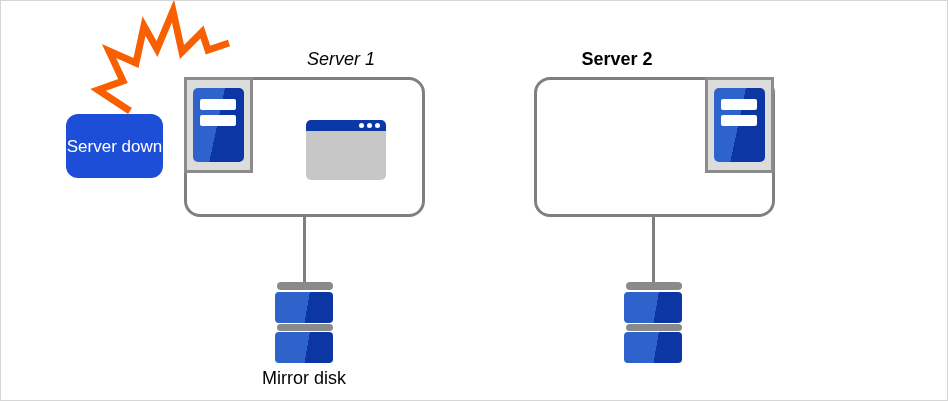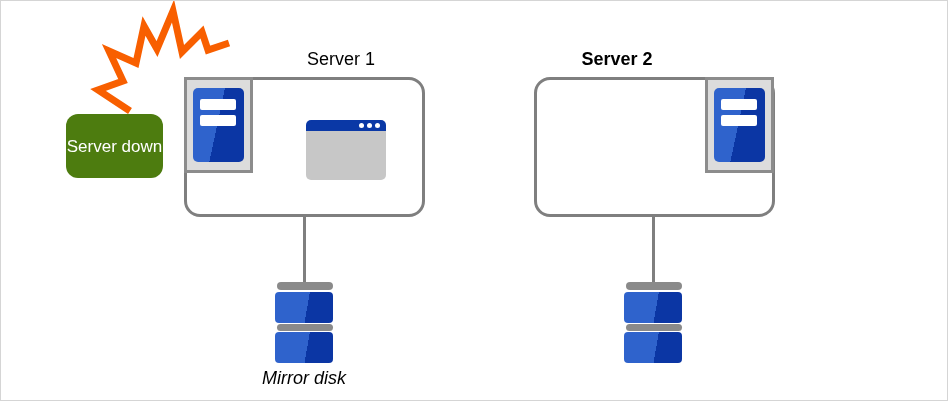--- a/index.html
+++ b/index.html
@@ -68,21 +68,21 @@
     display:flex;align-items:center;justify-content:flex-end;
     gap:3px;padding-right:6px;
   }
   .win-dot{width:5px;height:5px;border-radius:50%;background:#ffffff;}
   .win-body{height:49px;background:#c7c7c7;}
   
   .alert-box{
     position:absolute;
     left:65px;top:113px;
     width:97px;height:64px;
-    background:#4d7c0f;
+    background:#1d4ed8;
     border-radius:12px;
     display:flex;align-items:center;justify-content:center;
     text-align:center;
     color:#ffffff;
     font-size:17px;line-height:21px;
     z-index:3;
   }
   
   .connector{
     position:absolute;
@@ -112,21 +112,21 @@
 <div class="canvas">
 
   <svg class="lightning-svg" width="948" height="401" viewBox="0 0 948 401">
     <polyline points="129,110 97,89 122,80 108,50 135,62 143,25 156,48 172,10 181,51 201,31 207,49 228,42" fill="none" stroke="#f85f00" stroke-width="7" stroke-linejoin="miter" stroke-miterlimit="12"></polyline>
   </svg>
 
   <div class="alert-box">
     <span>Server down</span>
   </div>
 
-  <div class="label" style="left:340px;top:49px;">Server 1</div>
+  <div class="label" style="left:340px;top:49px;font-style:italic;">Server 1</div>
 
   <div class="server-box" style="left:183px;top:76px;"></div>
 
   <div class="server-icon" style="left:183px;top:76px;">
     <div class="tower">
       <div class="bar b1"></div>
       <div class="bar b2"></div>
     </div>
   </div>
 
@@ -162,15 +162,15 @@
     <div class="disk-platter" style="left:274px;top:331px;"></div>
   </div>
 
   <div>
     <div class="disk-cap" style="left:625px;top:281px;"></div>
     <div class="disk-platter" style="left:623px;top:291px;"></div>
     <div class="disk-cap" style="left:625px;top:323px;height:7px;border-radius:3.5px;"></div>
     <div class="disk-platter" style="left:623px;top:331px;"></div>
   </div>
 
-  <div class="label" style="left:303px;top:368px;font-style:italic;">Mirror disk</div>
+  <div class="label" style="left:303px;top:368px;">Mirror disk</div>
 
 </div>
 
 </body></html>

